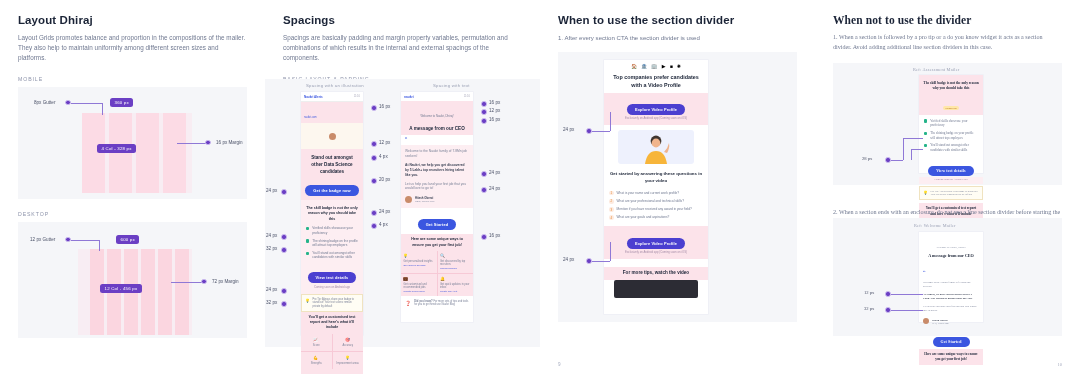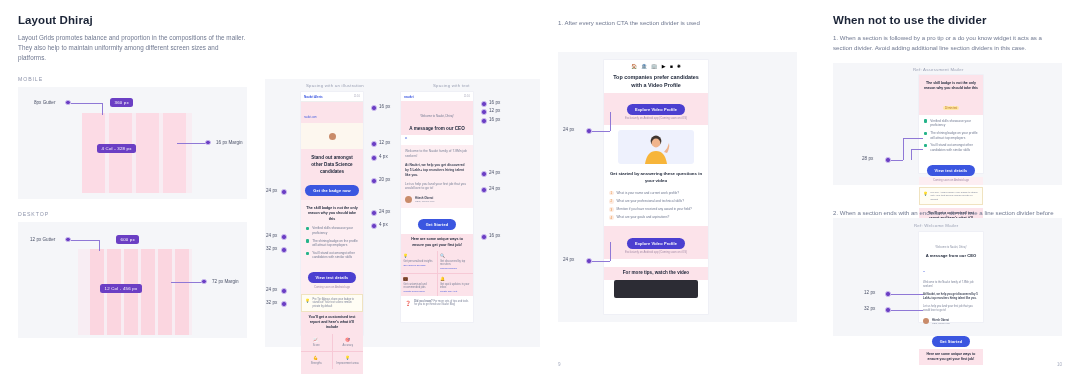--- a/index.html
+++ b/index.html
@@ -8,21 +8,21 @@
     background: #ffffff;
     font-family: "Liberation Sans", sans-serif;
     overflow: hidden;
   }
   .deck { display: flex; width: 1080px; height: 374px; }
 
   .panel { position: relative; height: 374px; background: #ffffff; }
   .p1 { width: 265px; }
   .p2 { width: 275px; }
   .p3 { width: 275px; }
-  .p4 { width: 265px; }
+  .p4 { width: 265px; font-family: Liberation Serif, serif; }
 
   .pad { padding: 14px 18px 0 18px; }
 
   h1.sec-title {
     font-size: 11.5px; font-weight: bold; color: #1b2437;
     letter-spacing: .1px; margin-bottom: 7px;
   }
   p.sec-body {
     font-size: 6.3px; line-height: 1.62; color: #6f7890;
     letter-spacing: .05px;
@@ -175,20 +175,25 @@
         <div class="badge" style="left:82px; top:62px;">12 Col - 456 px</div>
 
         <div class="lead-h" style="left:153px; top:60px; width:32px;"></div>
         <div class="dot" style="left:183px; top:57px;"></div>
         <div class="anno" style="left:194px; top:57px;">72 px Margin</div>
       </div>
     </div>
   </div>
 
   <div class="panel p2">
+    <div class="pad">
+      <h1 class="sec-title">Spacings</h1>
+      <p class="sec-body">Spacings are basically padding and margin property variables, permutation and combinations of which results in the internal and external spacings of the components.</p>
+      <div class="kicker">BASIC  LAYOUT &amp; PADDING</div>
+    </div>
 
     <div class="stage" style="position:absolute; left:0; top:79px; width:275px; height:268px;">
       <div class="reflbl" style="left:41px; top:4px;">Spacing with an illustration</div>
       <div class="reflbl" style="left:168px; top:4px;">Spacing with text</div>
 
       <div class="mini" style="left:36px; top:13px; width:62px; height:243px;">
         <div style="display:flex;justify-content:space-between;align-items:center;padding:2.5px 3px;border-bottom:.5px solid #eee;">
           <span style="font-size:3px;color:#3b56e0;font-weight:bold">Naukri Alerts</span>
           <span style="font-size:2.6px;color:#aab">11:16</span>
         </div>
@@ -341,20 +346,21 @@
       <div class="anno" style="left:224px; top:91px;">24 px</div>
       <div class="dot" style="left:216px; top:108px;"></div>
       <div class="anno" style="left:224px; top:107px;">24 px</div>
       <div class="dot" style="left:216px; top:155px;"></div>
       <div class="anno" style="left:224px; top:154px;">16 px</div>
     </div>
   </div>
 
   <div class="panel p3">
     <div class="pad">
+      <h1 class="sec-title">When  to use the section divider</h1>
       <div class="num-line">1. After every section CTA the section divider is used</div>
     </div>
 
     <div class="stage" style="position:absolute; left:18px; top:52px; width:239px; height:270px;">
       <div class="mini" style="left:46px; top:8px; width:104px; height:254px;">
         <div class="logorow">
           <span class="logo">🏠</span>
           <span class="logo">🏦</span>
           <span class="logo">🏢</span>
           <span class="logo">▶</span>

